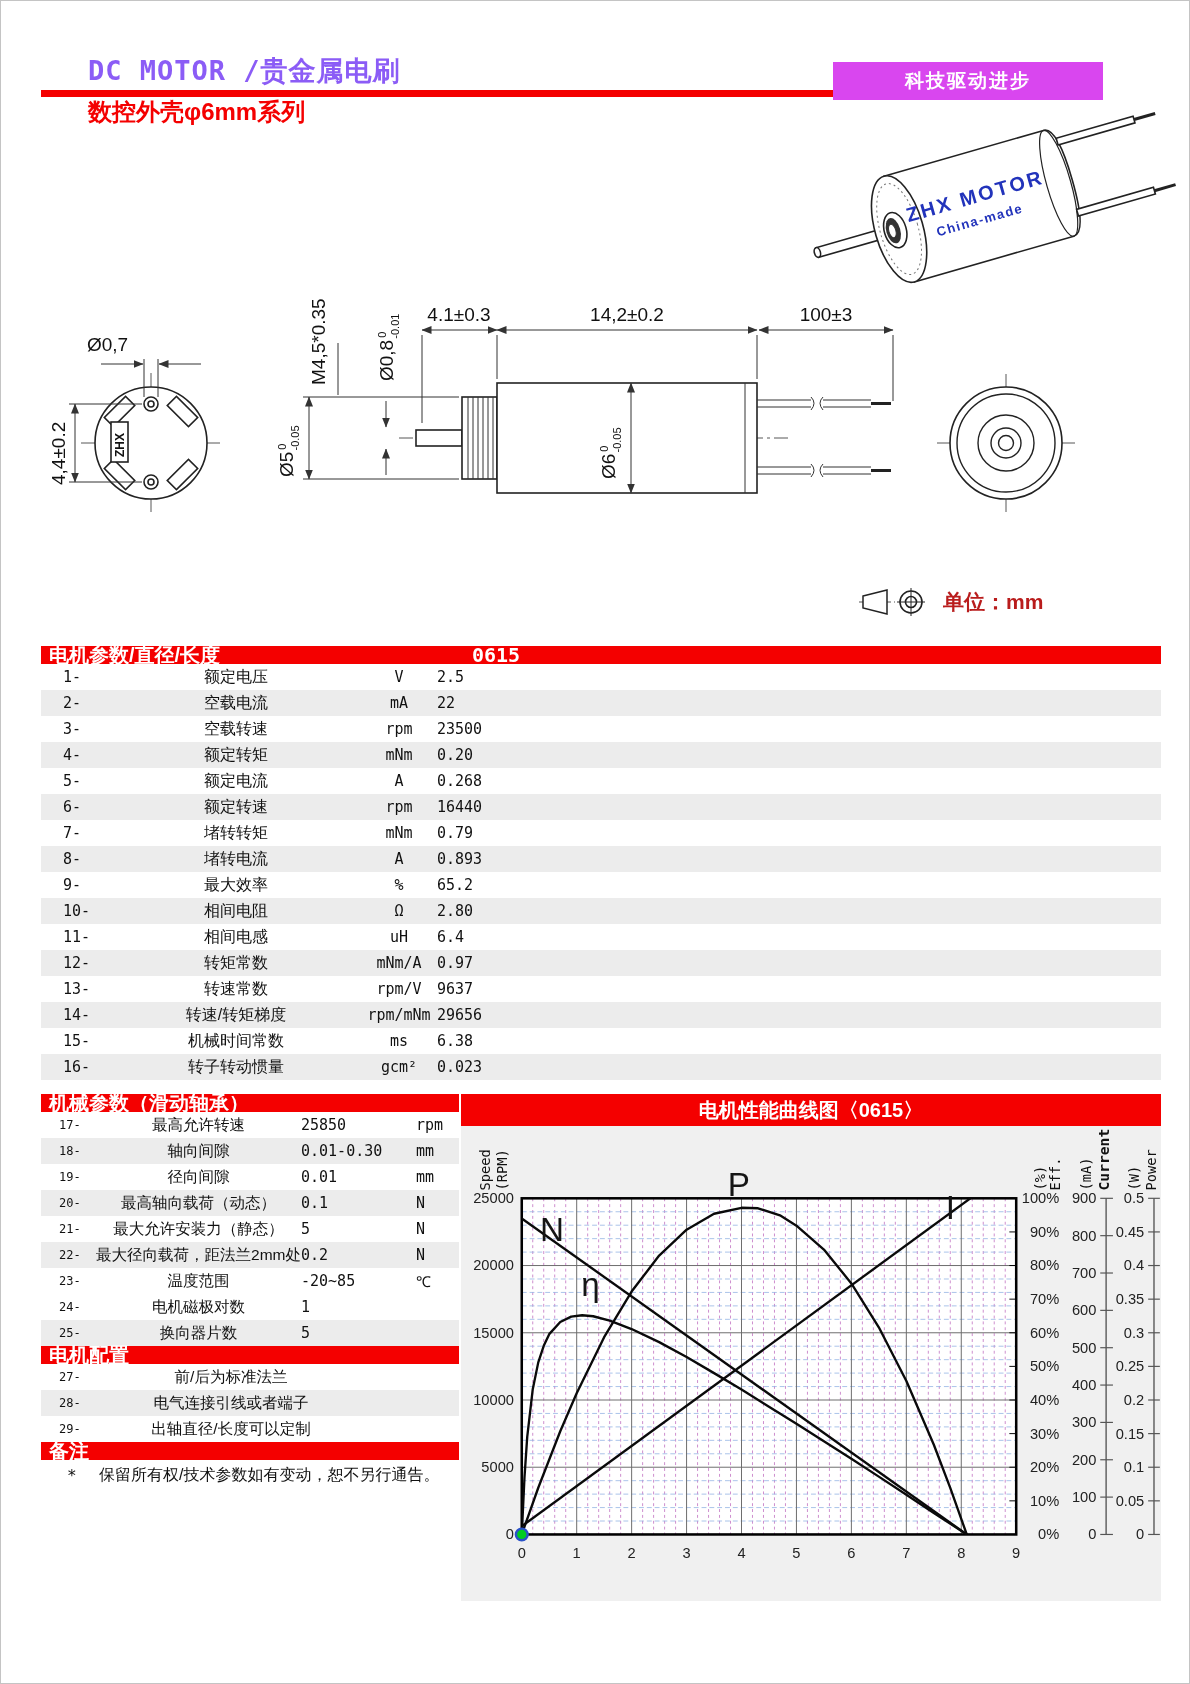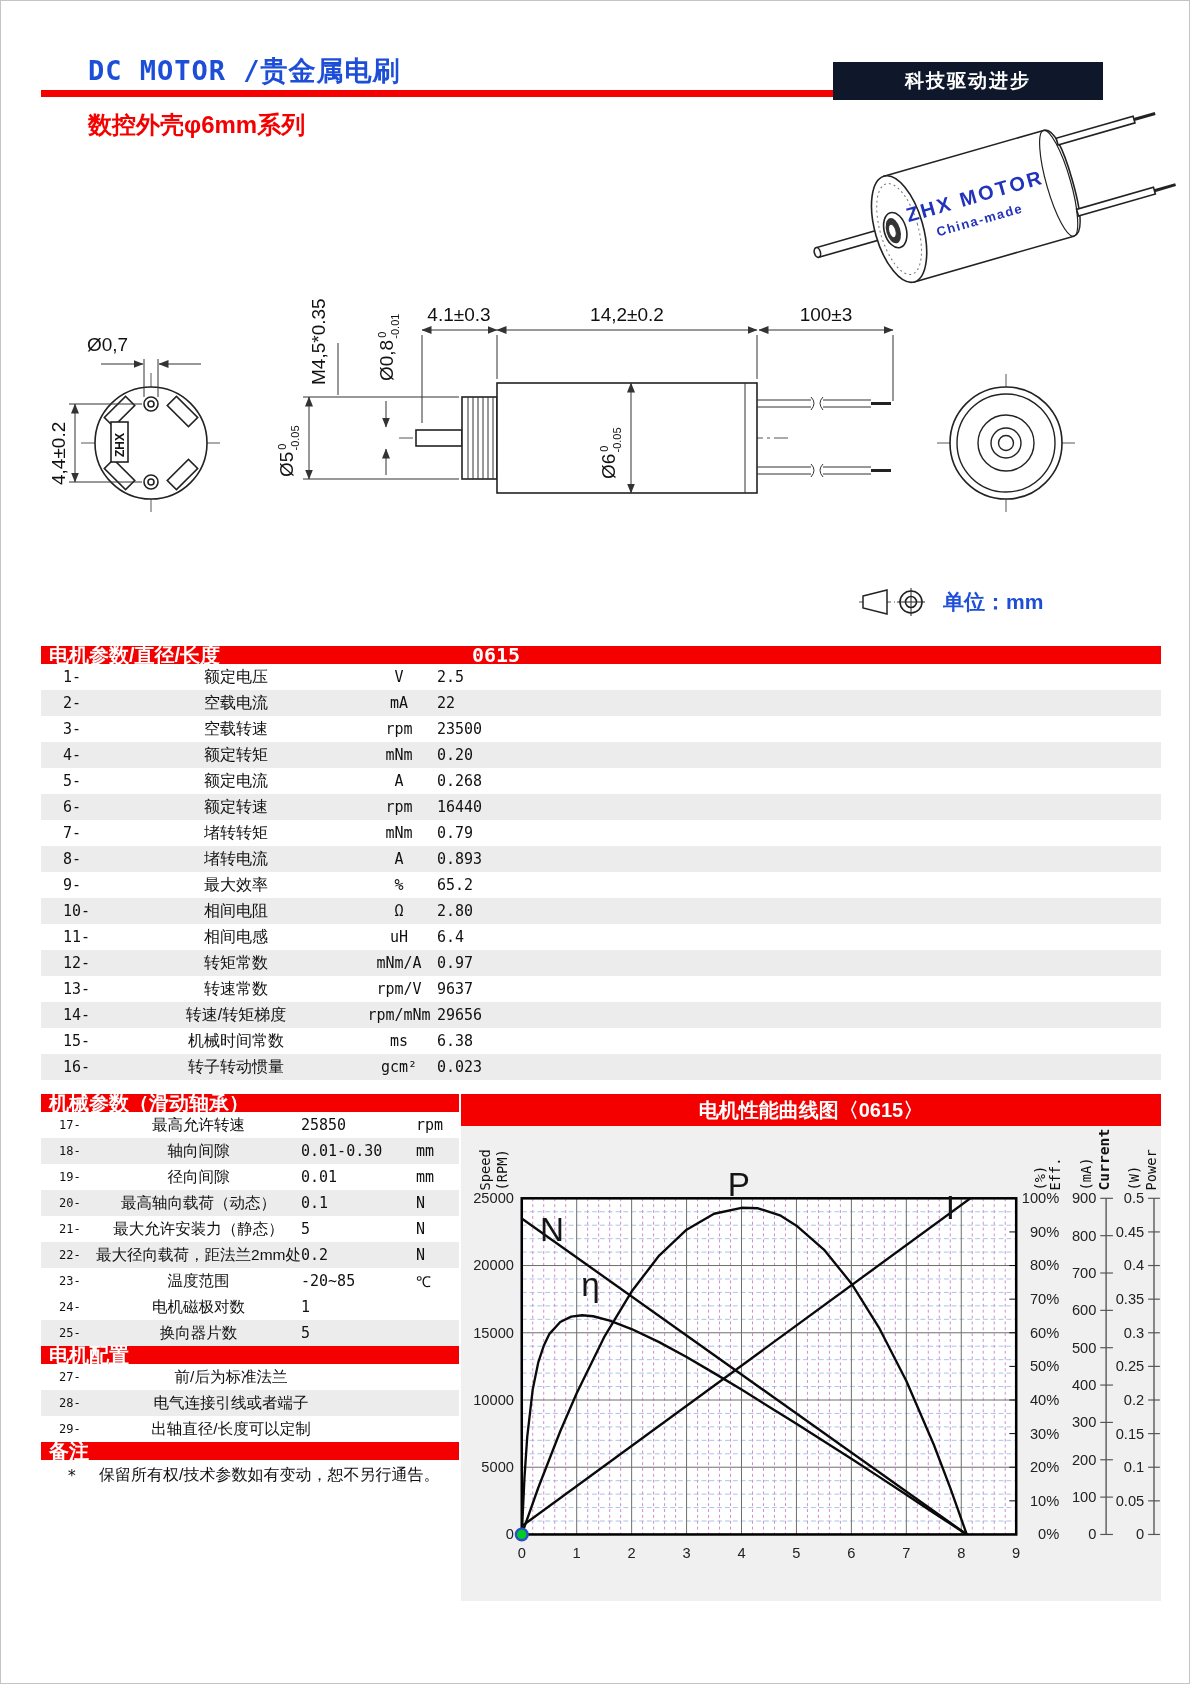--- a/index.html
+++ b/index.html
@@ -1,34 +1,34 @@
 <!DOCTYPE html>
 <html><head>
 <meta charset="utf-8">
 <style>
   html,body{margin:0;padding:0;background:#ffffff;}
   .page{position:relative;width:1190px;height:1684px;background:#fff;
         font-family:"Liberation Sans",sans-serif;border:1px solid #c4c4c4;box-sizing:border-box;overflow:hidden;}
   
   .doc-title{position:absolute;left:87px;top:52px;font-family:"DejaVu Sans Mono",monospace;
-             font-size:27px;font-weight:bold;color:#1d4ed8;letter-spacing:1px;white-space:nowrap;}
+             font-size:27px;font-weight:bold;color:#8b5cf6;letter-spacing:1px;white-space:nowrap;}
   .title-rule{position:absolute;left:40px;top:89px;width:835px;height:7px;background:#f40000;}
-  .badge{position:absolute;left:832px;top:61px;width:270px;height:38px;background:#0f172a;color:#fff;
+  .badge{position:absolute;left:832px;top:61px;width:270px;height:38px;background:#d946ef;color:#fff;
          font-size:19px;font-weight:bold;display:flex;align-items:center;justify-content:center;letter-spacing:2px;}
-  .subtitle{position:absolute;left:87px;top:108px;font-size:24px;font-weight:bold;color:#f40000;white-space:nowrap;}
+  .subtitle{position:absolute;left:87px;top:95px;font-size:24px;font-weight:bold;color:#f40000;white-space:nowrap;}
   
   .ol{fill:#fff;stroke:#222;stroke-width:1.6;}
   .thin{stroke:#333;stroke-width:1;fill:none;}
   .cl{stroke:#444;stroke-width:0.9;stroke-dasharray:14 4 3 4;fill:none;}
   .dim{font-family:"Liberation Sans",sans-serif;font-size:19px;fill:#111;}
   .tol{font-size:11px;}
   .iso-brand{font-family:"Liberation Sans",sans-serif;font-weight:bold;fill:#2233bb;}
   
   .unit-row{position:absolute;left:858px;top:586px;display:flex;align-items:center;gap:10px;}
-  .unit-row span{font-size:21px;color:#1d4ed8;font-weight:bold;font-family:"Liberation Sans",sans-serif;}
+  .unit-row span{font-size:21px;color:#b91c1c;font-weight:bold;font-family:"Liberation Sans",sans-serif;}
   
   .redbar{height:18px;background:#f40000;color:#fff;display:flex;align-items:center;
           font-size:20px;font-weight:bold;position:relative;}
   .redbar .t{padding-left:8px;white-space:nowrap;}
   .redbar .model{position:absolute;left:420px;width:70px;text-align:center;font-family:"DejaVu Sans Mono",monospace;}
   .tbl1{position:absolute;left:40px;top:645px;width:1120px;}
   .leftcol{position:absolute;left:40px;top:1093px;width:418px;}
   .trow{display:flex;align-items:center;height:26px;font-size:16px;color:#111;}
   .rows > .trow:nth-child(even){background:#ececec;}
   .c-no{width:70px;padding-left:22px;box-sizing:border-box;font-family:"DejaVu Sans Mono",monospace;font-size:15px;}

